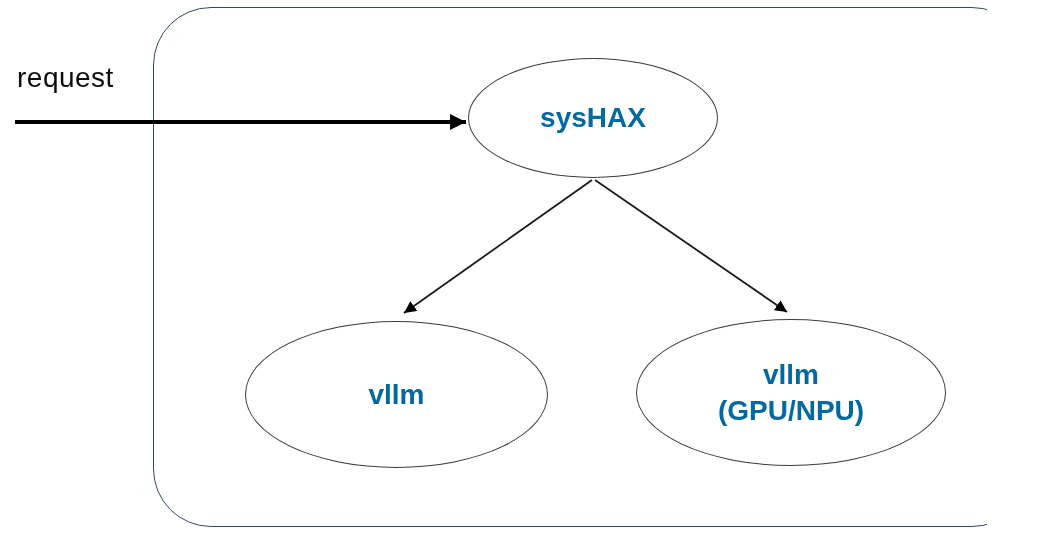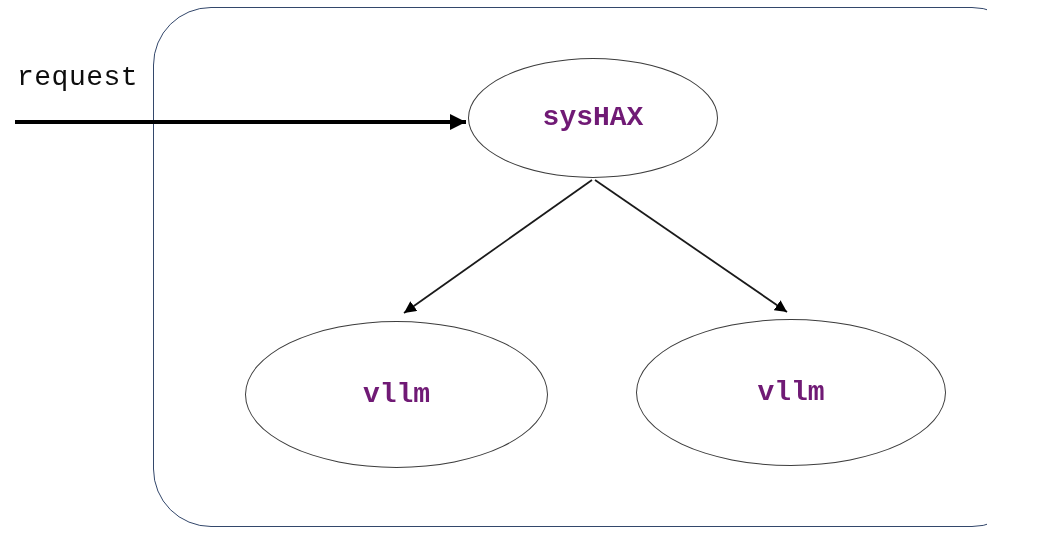--- a/index.html
+++ b/index.html
@@ -2,21 +2,21 @@
 <html><head>
 <meta charset="utf-8">
 <style>
   html, body { margin: 0; padding: 0; background: #ffffff; }
   .canvas {
     position: relative;
     width: 987px;
     height: 545px;
     background: #ffffff;
     overflow: hidden;
-    font-family: Liberation Mono, monospace;
+    font-family: Liberation Sans, sans-serif;
   }
   .cluster {
     position: absolute;
     left: 153px;
     top: 7px;
     width: 877px;
     height: 520px;
     border: 1.6px solid #33476b;
     border-radius: 58px;
     box-sizing: border-box;
@@ -42,21 +42,21 @@
     border: 1.7px solid #3d3d3d;
     border-radius: 50%;
     background: #ffffff;
     box-sizing: border-box;
     display: flex;
     flex-direction: column;
     align-items: center;
     justify-content: center;
     text-align: center;
     font-weight: bold;
-    color: #701a75;
+    color: #0369a1;
     font-size: 28px;
     line-height: 36px;
   }
   .node-syshax {
     left: 468px;
     top: 58px;
     width: 250px;
     height: 120px;
   }
   .node-cpu {
@@ -101,15 +101,16 @@
   <div class="node node-syshax">
     <span>sysHAX</span>
   </div>
 
   <div class="node node-cpu">
     <span>vllm</span>
   </div>
 
   <div class="node node-gpu">
     <span>vllm</span>
+    <span>(GPU/NPU)</span>
   </div>
 
 </div>
 
 </body></html>

